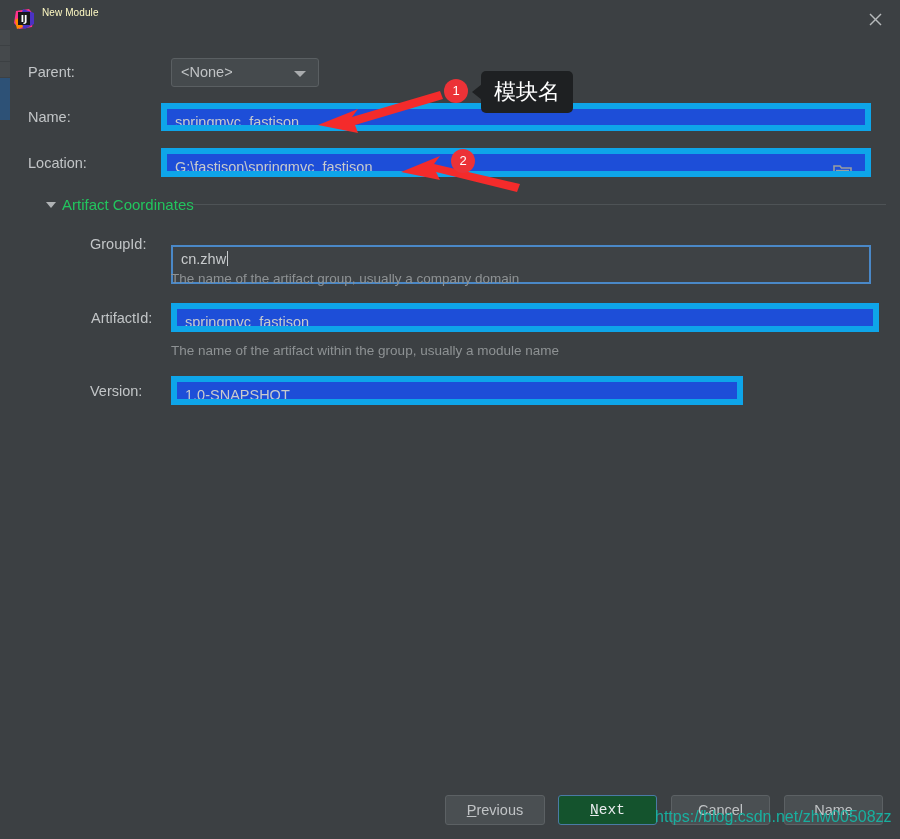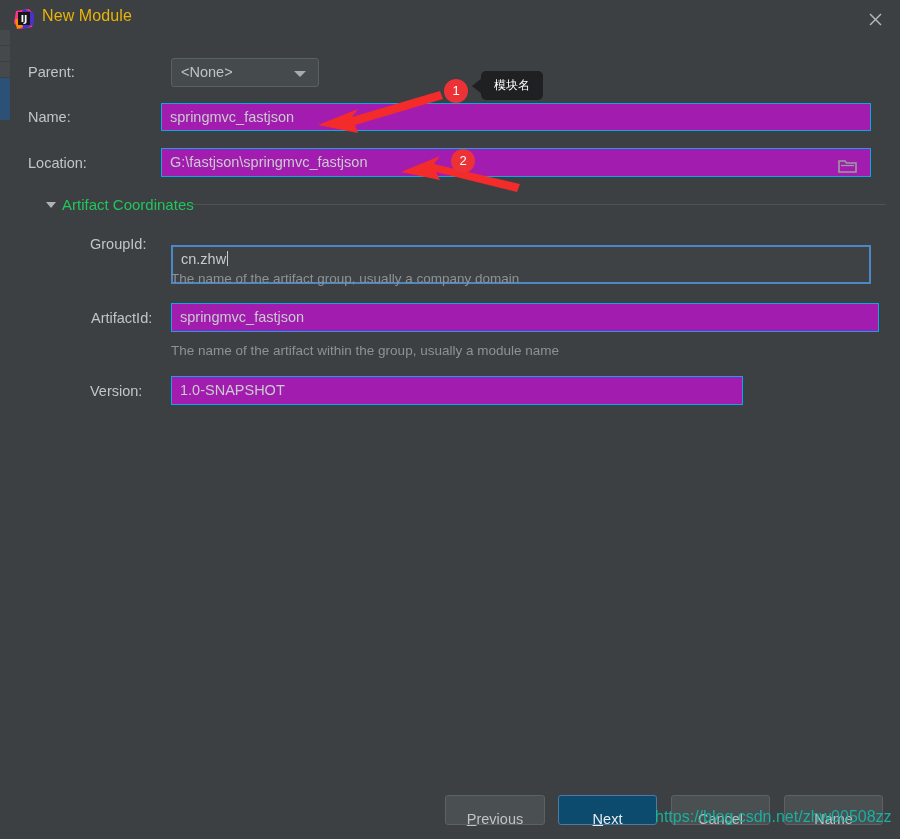--- a/index.html
+++ b/index.html
@@ -49,43 +49,43 @@
     width: 890px; height: 40px;
   }
   #app-icon {
     position: absolute;
     left: 3px; top: 8px;
     width: 22px; height: 22px;
   }
   #title-text {
     position: absolute;
     left: 32px; top: 7px;
-    font-size: 16px;
-    color: #eab308;
+    font-size: 10px;
+    color: #fef9c3;
     letter-spacing: .1px;
   }
   #close-btn {
     position: absolute;
     right: 8px; top: 4px;
     width: 34px; height: 30px;
     cursor: default;
   }
   #close-btn svg { display:block; margin: 8px auto; }
 
   
   .field-label {
     position: absolute;
     font-size: 14.5px;
     color: #c2c5c7;
     white-space: nowrap;
   }
   .text-field {
     position: absolute;
-    background: #a21caf;
-    border: 1px solid #0ea5e9;
+    background: #1d4ed8;
+    border: 6px solid #0ea5e9;
     box-sizing: border-box;
     color: #c8cbcd;
     font-size: 14.5px;
     font-family: "Liberation Sans", sans-serif;
     padding: 0 0 0 8px;
     line-height: 26px;
     white-space: nowrap;
     overflow: hidden;
   }
   .text-field.focused {
@@ -177,43 +177,44 @@
     box-sizing: border-box;
     background: #4a4f52;
     border: 1px solid #5c6164;
     border-radius: 3px;
     color: #c0c3c5;
     font-size: 14.5px;
     font-family: "Liberation Sans", sans-serif;
     text-align: center;
     line-height: 28px;
     cursor: default;
-    padding: 9px;
+    padding: 0;
   }
   .dlg-btn.primary {
-    background: #0c4a6e;
+    background: #14532d;
     border: 1px solid #4a7aa5;
     color: #e9ecee;
+    font-family: Liberation Mono, monospace;
   }
   .mn { text-decoration: underline; }
 
   
   #annotations {
     position: absolute;
     left: 0; top: 0;
     width: 900px; height: 839px;
     z-index: 40;
     pointer-events: none;
   }
   .callout {
     position: absolute;
     background: #1e2022;
     border-radius: 5px;
     color: #ffffff;
-    font-size: 12px;
+    font-size: 22px;
     font-family: "DejaVu Sans", sans-serif;
     padding: 6px 13px;
     white-space: nowrap;
   }
   .callout::before {
     content: "";
     position: absolute;
     left: -9px; top: 50%;
     margin-top: -8px;
     width: 0; height: 0;

